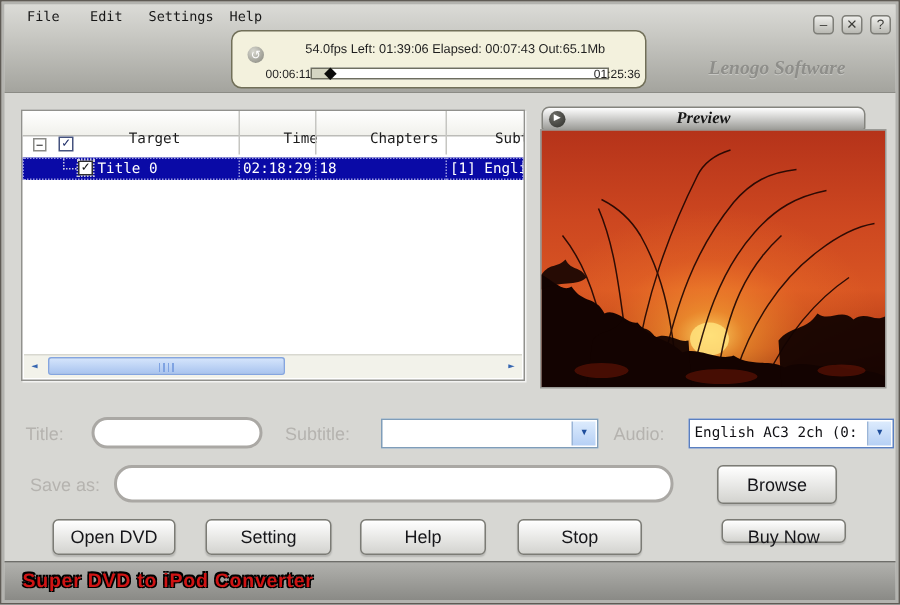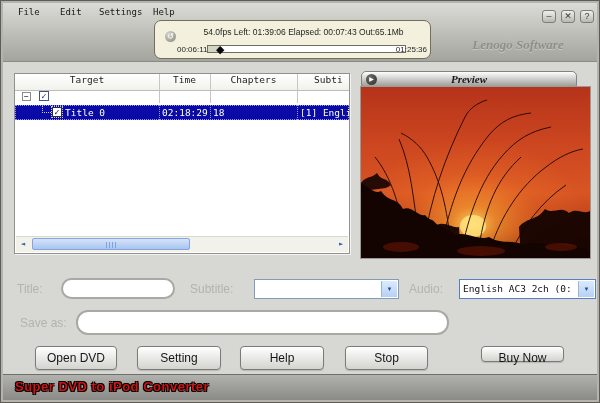--- a/index.html
+++ b/index.html
@@ -32,21 +32,21 @@
     background:#fff;border:1px solid #6e6e60;box-sizing:border-box;}
   .status-fill{position:absolute;left:0;top:0;bottom:0;background:#d4d4c2;}
   .status-marker{position:absolute;top:-4px;font-size:11px;line-height:14px;color:#0a0a0a;}
   
   .dvd-table{position:absolute;left:13px;top:72px;width:336px;height:181px;
     background:#fff;border:1px solid #91918d;box-sizing:border-box;
     box-shadow:1px 1px 0 rgba(255,255,255,.7);overflow:hidden;
     font-family:"DejaVu Sans Mono",monospace;font-size:9.5px;}
   .thead{position:absolute;left:0;right:0;top:0;height:16px;
     background:linear-gradient(#ffffff,#f1f1ec);border-bottom:1px solid #bcbcb8;}
-  .th{position:absolute;top:0;color:#1c1c1c;}
+  .th{position:absolute;top:13px;color:#1c1c1c;padding-left:16px;}
   .col-sep{position:absolute;top:0;height:29px;border-left:1px solid #c6c6c2;}
   .row-root{position:absolute;left:0;right:0;top:17px;height:12px;}
   .expand-box{position:absolute;left:7px;top:1px;width:9px;height:9px;border:1px solid #8a8a86;
     background:#fff;font-size:8px;line-height:7px;text-align:center;color:#222;box-sizing:border-box;}
   .cbx{position:absolute;width:10px;height:10px;background:#fff;border:1px solid #44527e;
     box-sizing:border-box;font-size:9px;line-height:8px;text-align:center;color:#21306a;}
   .row-sel{position:absolute;left:0;right:0;top:31px;height:15px;background:#0a0aa6;
     color:#fff;outline:1px dotted #9a9ae0;outline-offset:-1px;overflow:hidden;}
   .row-sel .cell{position:absolute;top:2px;white-space:nowrap;}
   .row-sel .dsep{position:absolute;top:0;bottom:0;border-left:1px dotted #9a9ae0;}
@@ -227,20 +227,21 @@
   </div>
 
   <span class="flabel" style="left:408px;top:281px">Audio:</span>
   <div class="combo focused" style="left:458px;top:278px;width:137px;height:20px">
     <span class="combo-text">English AC3 2ch (0:</span>
     <span class="combo-btn">▼</span>
   </div>
 
   <span class="flabel" style="left:19px;top:315px">Save as:</span>
   <input class="pill" style="left: 75px; top: 309px; width: 373px; height: 25px;" value="">
+  <div class="push-btn" style="left:477px;top:309px;width:80px;height:26px;line-height:24px">Browse</div>
 
   <div class="push-btn" style="left:136px;top:345px;width:84px;height:24px;line-height:22px">Setting</div>
   <div class="push-btn" style="left:34px;top:345px;width:82px;height:24px;line-height:22px">Open DVD</div>
   <div class="push-btn" style="left:239px;top:345px;width:84px;height:24px;line-height:22px">Help</div>
   <div class="push-btn" style="left:344px;top:345px;width:83px;height:24px;line-height:22px">Stop</div>
   <div class="push-btn" style="left:480px;top:345px;width:83px;height:16px;line-height:22px">Buy Now</div>
 
   <div class="footer">
     <span class="footer-text">Super DVD to iPod Converter</span>
   </div>

